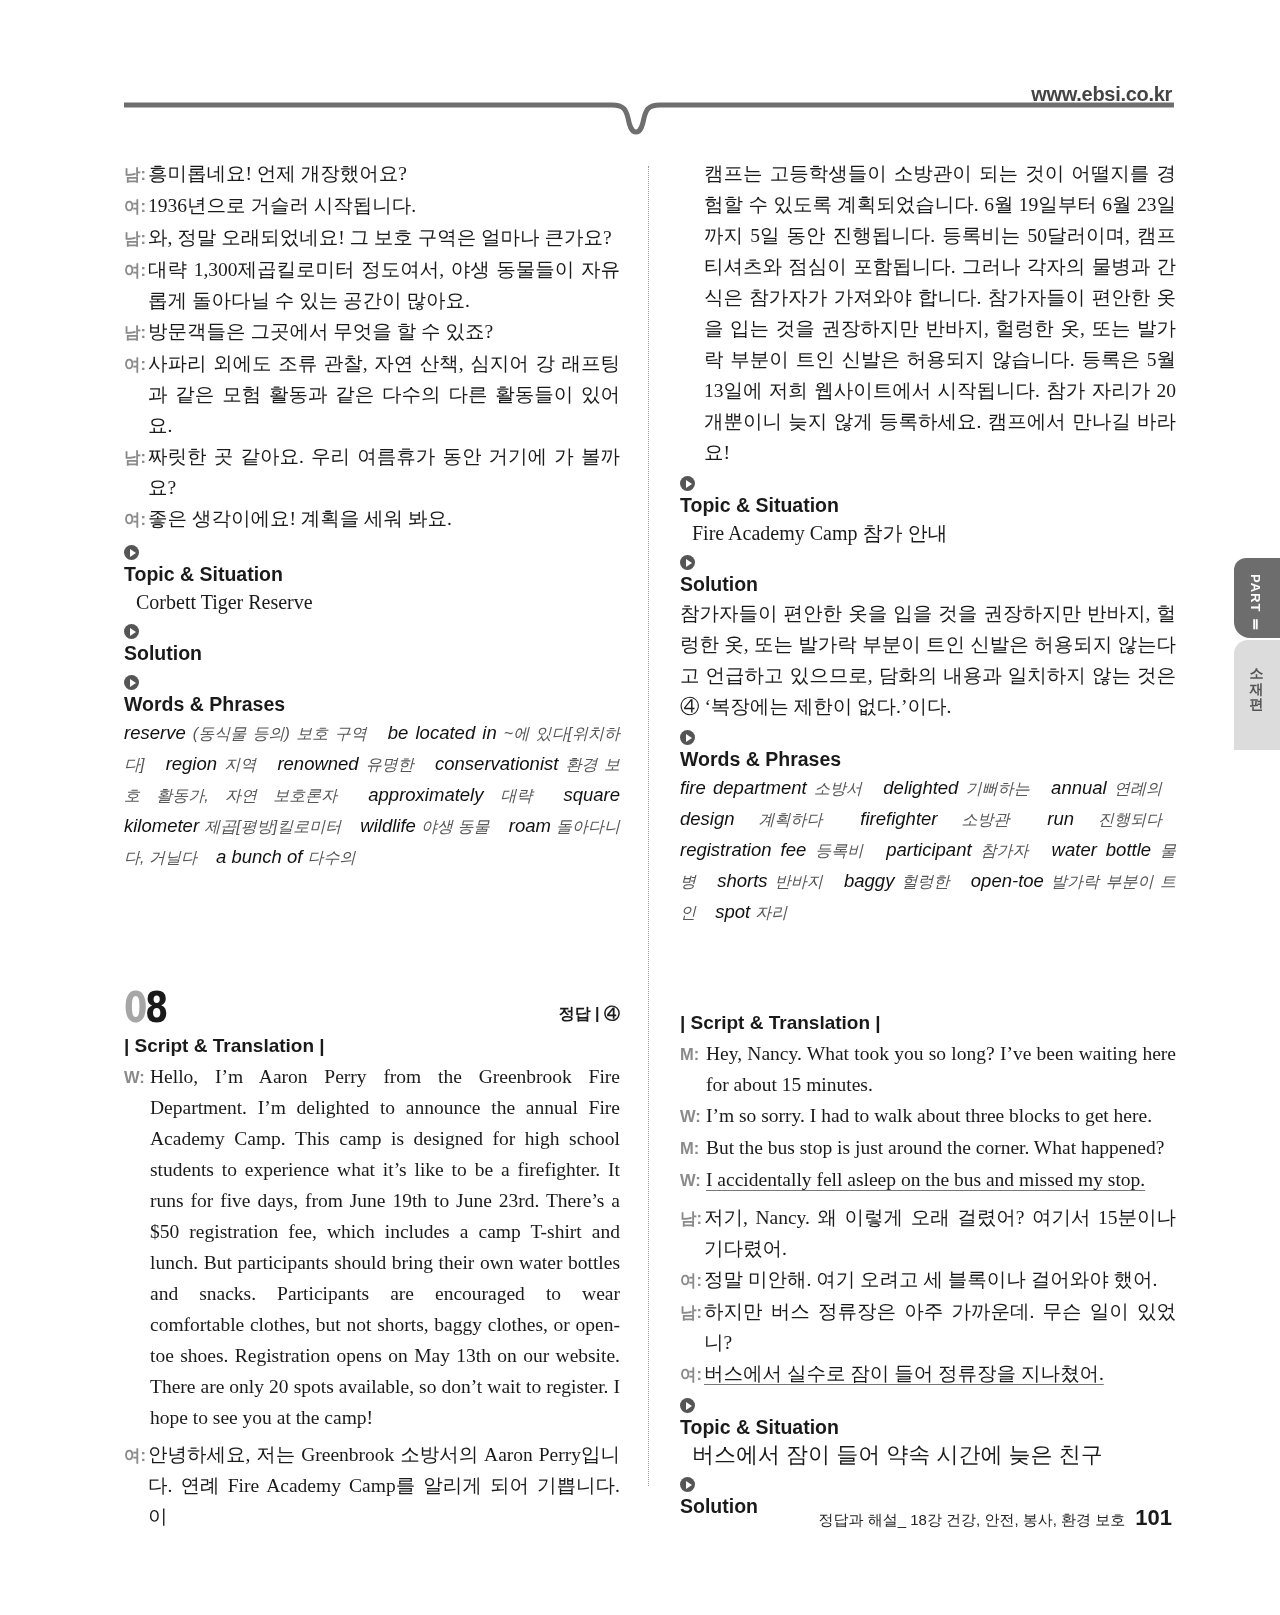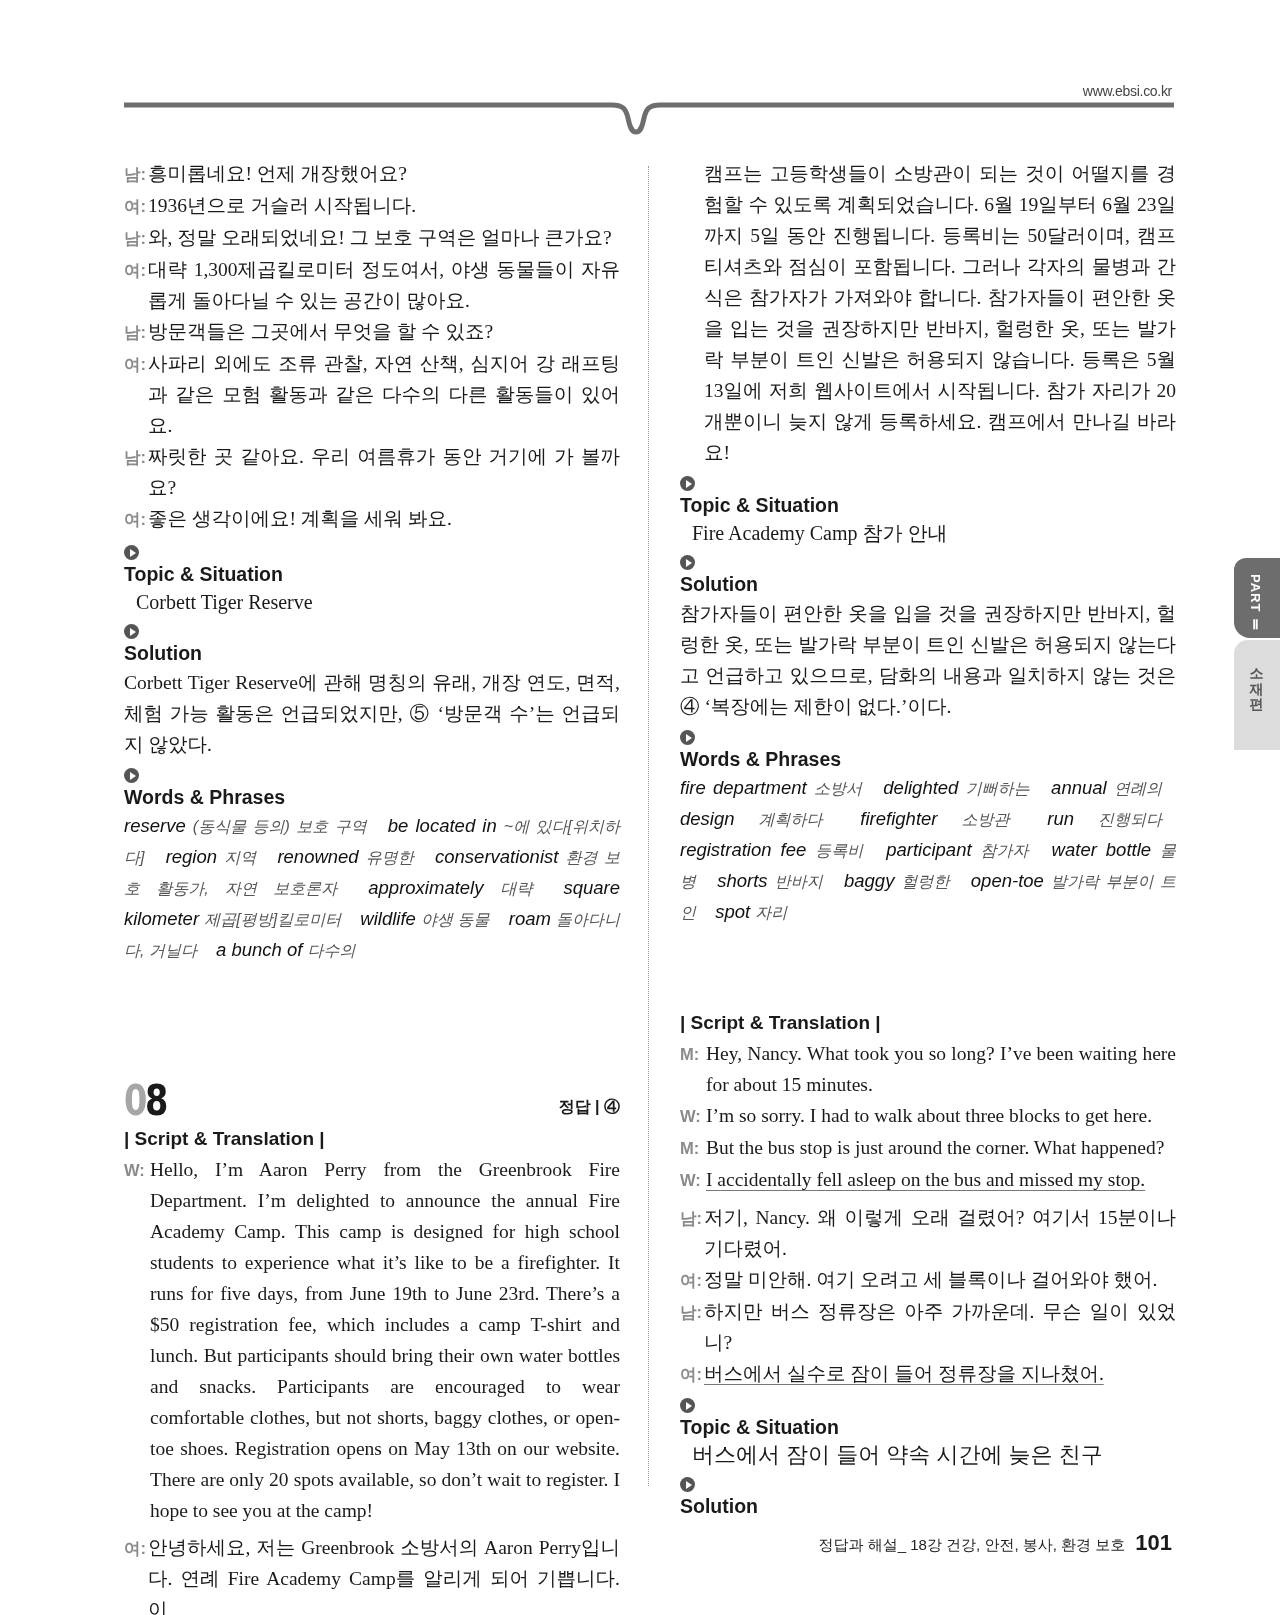--- a/index.html
+++ b/index.html
@@ -1,19 +1,19 @@
 <!DOCTYPE html>
 <html><head>
 <meta charset="utf-8">
 <style>
   html, body { margin:0; padding:0; background:#ffffff; }
   body { width:1280px; height:1615px; position:relative; overflow:hidden;
          font-family:"Liberation Serif","DejaVu Serif",serif; color:#1a1a1a; }
   .url { position:absolute; right:108px; top:83px; font-family:"Liberation Sans",sans-serif;
-         font-size:14px; color:#444; letter-spacing:-0.3px; }
+         font-size:20px; color:#444; letter-spacing:-0.3px;font-weight:bold; }
   .header-rule { position:absolute; left:124px; top:100px; width:1050px; height:40px; }
   .col { position:absolute; width:496px; }
   .col-left { left:124px; top:158px; }
   .col-right { left:680px; top:158px; }
   .divider { position:absolute; left:648px; top:166px; height:1320px; border-left:1px dotted #9a9a9a; }
   .line { font-size:19.5px; line-height:31px; text-align:justify; }
   .dlg { display:flex; font-size:19.5px; line-height:31px; }
   .dlg .spk { width:24px; flex:none; font-family:"Liberation Sans",sans-serif; color:#8a8a8a;
               font-size:16.5px; font-weight:bold; padding-top:1px; }
   .dlg .txt { flex:1; text-align:justify; }
@@ -35,21 +35,21 @@
   .qnum .num .z { color:#a6a6a6; }
   .qnum .ans { font-family:"Liberation Sans",sans-serif; font-size:16px; font-weight:bold; padding-bottom:6px; }
   .script-title { font-family:"Liberation Sans",sans-serif; font-weight:bold; font-size:19px; line-height:30px; }
   .u { text-decoration:underline; text-decoration-color:#777; text-underline-offset:4px; }
   .side-tab { position:absolute; right:0; width:46px; border-radius:12px 0 0 12px; }
   .tab-part { top:558px; height:80px; background:#6d6d6d; color:#fff; border-bottom-left-radius:16px; }
   .tab-sub { top:640px; height:110px; background:#dcdcdc; color:#555; border-top-left-radius:14px; border-radius:14px 0 0 0; }
   .vtext { writing-mode:vertical-rl; font-family:"Liberation Sans",sans-serif; font-size:13px; font-weight:bold;
            position:absolute; left:14px; top:16px; letter-spacing:1px; }
   .footer { position:absolute; right:108px; top:1505px; display:flex; align-items:baseline;
-            font-family:"Liberation Sans",sans-serif;margin-top:25px; }
+            font-family:"Liberation Sans",sans-serif; }
   .footer .txt { font-size:15px; color:#222; margin-right:10px; }
   .footer .pg { font-size:22px; font-weight:bold; }
 </style>
 </head>
 <body>
 
 <div class="url">www.ebsi.co.kr</div>
 <svg class="header-rule" viewBox="0 0 1050 40" preserveAspectRatio="none">
   <path d="M0 5 L488 5 C500 5 502 10 504 18 C506 28 508 32 512 32 C516 32 518 28 520 18 C522 10 524 5 536 5 L1050 5" fill="none" stroke="#6e6e6e" stroke-width="5"></path>
 </svg>
@@ -94,21 +94,20 @@
 
   <div class="head" style="margin-top:10px">
     <span class="bullet"></span>
     <span>Topic &amp; Situation</span>
     <span class="val">Corbett Tiger Reserve</span>
   </div>
   <div class="head">
     <span class="bullet"></span>
     <span>Solution</span>
   </div>
-  <div class="line">Corbett Tiger Reserve에 관해 명칭의 유래, 개장 연도, 면적, 체험 가능 활동은 언급되었지만, ⑤ ‘방문객 수’는 언급되지 않았다.</div>
 
   <div class="head">
     <span class="bullet"></span>
     <span>Words &amp; Phrases</span>
   </div>
   <div class="words" id="left-words"><span class="en">reserve</span> <span class="ko">(동식물 등의) 보호 구역</span> <span class="en">be located in</span> <span class="ko">~에 있다[위치하다]</span> <span class="en">region</span> <span class="ko">지역</span> <span class="en">renowned</span> <span class="ko">유명한</span> <span class="en">conservationist</span> <span class="ko">환경 보호 활동가, 자연 보호론자</span> <span class="en">approximately</span> <span class="ko">대략</span> <span class="en">square kilometer</span> <span class="ko">제곱[평방]킬로미터</span> <span class="en">wildlife</span> <span class="ko">야생 동물</span> <span class="en">roam</span> <span class="ko">돌아다니다, 거닐다</span> <span class="en">a bunch of</span> <span class="ko">다수의</span> </div>
 
   <div style="height:112px"></div>
   <div class="qnum">
     <div class="num"><span class="z">0</span><span>8</span></div>

